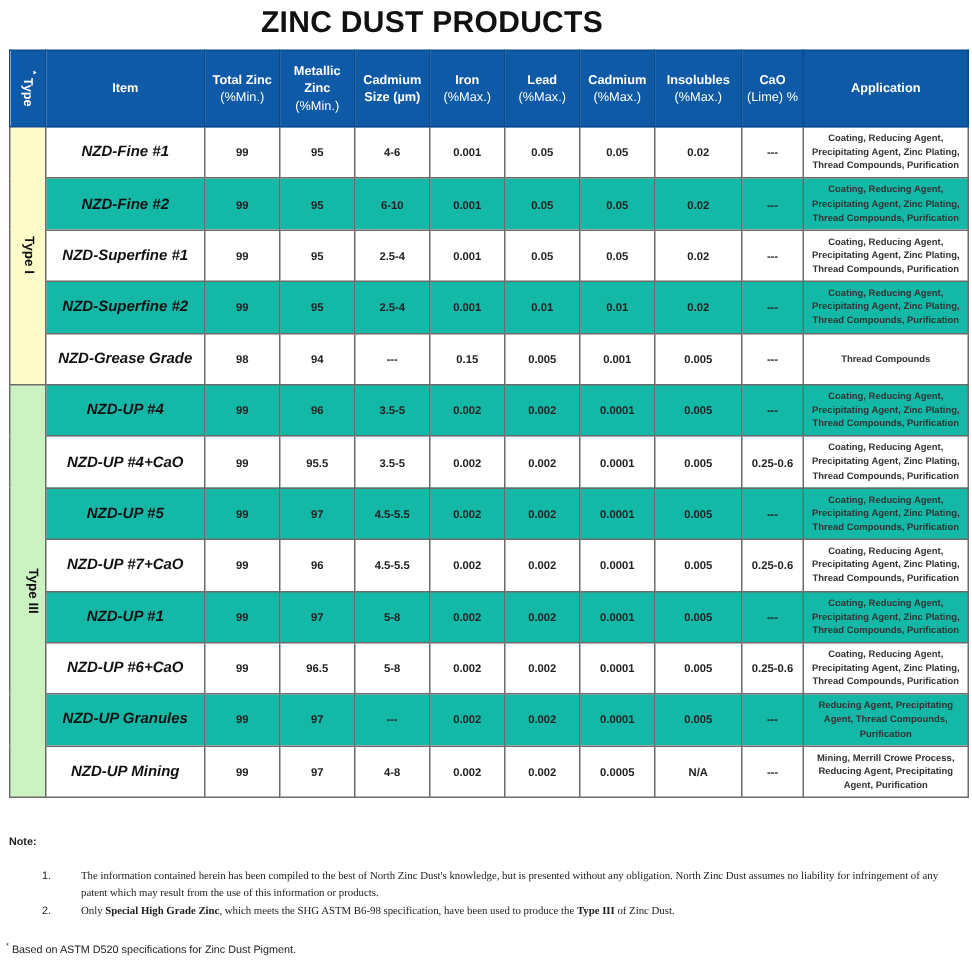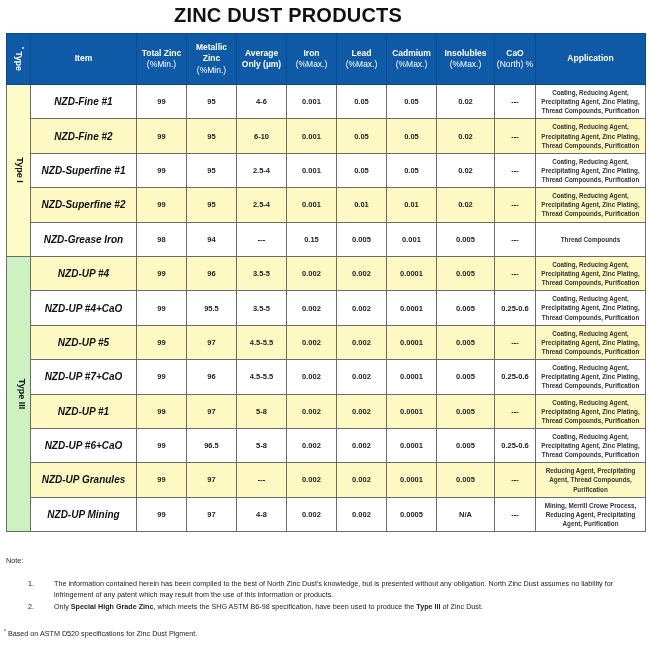--- a/index.html
+++ b/index.html
@@ -27,35 +27,35 @@
   th.type-head .vtext {
     display: inline-block; transform: rotate(90deg); white-space: nowrap;
     font-size: 8.5px;
   }
   th.type-head sup { font-size: 6px; }
   td { font-size: 7.5px; font-weight: bold; height: 34.4px; color: #222; }
   td.item {
     text-align: left; font-style: italic; font-size: 10px; color: #111;
   }
   td.app { font-size: 6.3px; line-height: 1.45; padding: 0 3px; color: #333; }
-  tr.alt td.d { background: #fef9c3; }
+  tr.alt td.d { background: #14b8a6; }
   tr.plain td.d { background: #ffffff; }
   td.group { padding: 0; }
   td.group.g1 { background: #fdfbc8; }
   td.group.g3 { background: #ccf2c2; }
   td.group .vtext {
     display: inline-block; transform: rotate(90deg); white-space: nowrap;
     font-size: 9px; font-weight: bold; color: #111;
   }
   .notes { position: absolute; left: 6px; top: 556px; width: 636px; font-size: 7.2px; color: #222; }
-  .notes .note-label { font-weight: normal; margin-bottom: 14px; display: block; }
+  .notes .note-label { font-weight: bold; margin-bottom: 14px; display: block; }
   .notes ol { list-style: none; padding-left: 22px; }
   .notes li { display: flex; line-height: 1.5; margin-bottom: 1px; }
   .notes li .num { width: 26px; flex: none; }
-  .notes li .txt { flex: 1; }
+  .notes li .txt { flex: 1; font-family: Liberation Serif, serif; }
   .notes b { font-weight: bold; text-align: right; }
   .footnote { position: absolute; left: 4px; top: 628px; font-size: 7.2px; color: #222; }
   .footnote sup { font-size: 5px; }
 </style>
 </head>
 <body>
 
 <div class="title">ZINC DUST PRODUCTS</div>
 
 <table class="products">
@@ -71,26 +71,26 @@
     <col style="width:58px">
       <col style="width:41px">
       <col style="width:110px">
   </colgroup>
   <thead>
     <tr>
       <th class="type-head"><span class="vtext"><sup>*</sup> <span>Type</span></span></th>
       <th>Item</th>
       <th><span>Total Zinc</span><span class="unit">(%Min.)</span></th>
       <th><span>Metallic Zinc</span><span class="unit">(%Min.)</span></th>
-      <th>Average Only (µm)</th>
+      <th>Cadmium Size (µm)</th>
       <th><span>Iron</span><span class="unit">(%Max.)</span></th>
       <th><span>Lead</span><span class="unit">(%Max.)</span></th>
       <th><span>Cadmium</span><span class="unit">(%Max.)</span></th>
       <th><span>Insolubles</span><span class="unit">(%Max.)</span></th>
-      <th><span>CaO</span><span class="unit">(North) %</span></th>
+      <th><span>CaO</span><span class="unit">(Lime) %</span></th>
       <th>Application</th>
     </tr>
   </thead>
   <tbody id="tbody">
       <tr class="plain">
         <td class="group g1" rowspan="5"><span class="vtext">Type I</span></td>
         <td class="item d">NZD-Fine #1</td>
         <td class="d">99</td>
         <td class="d">95</td>
         <td class="d">4-6</td>
@@ -131,21 +131,21 @@
         <td class="d">95</td>
         <td class="d">2.5-4</td>
         <td class="d">0.001</td>
         <td class="d">0.01</td>
         <td class="d">0.01</td>
         <td class="d">0.02</td>
         <td class="d">---</td>
         <td class="app d">Coating, Reducing Agent, Precipitating Agent, Zinc Plating, Thread Compounds, Purification</td>
       </tr>
       <tr class="plain">
-        <td class="item d">NZD-Grease Iron</td>
+        <td class="item d">NZD-Grease Grade</td>
         <td class="d">98</td>
         <td class="d">94</td>
         <td class="d">---</td>
         <td class="d">0.15</td>
         <td class="d">0.005</td>
         <td class="d">0.001</td>
         <td class="d">0.005</td>
         <td class="d">---</td>
         <td class="app d">Thread Compounds</td>
       </tr>

